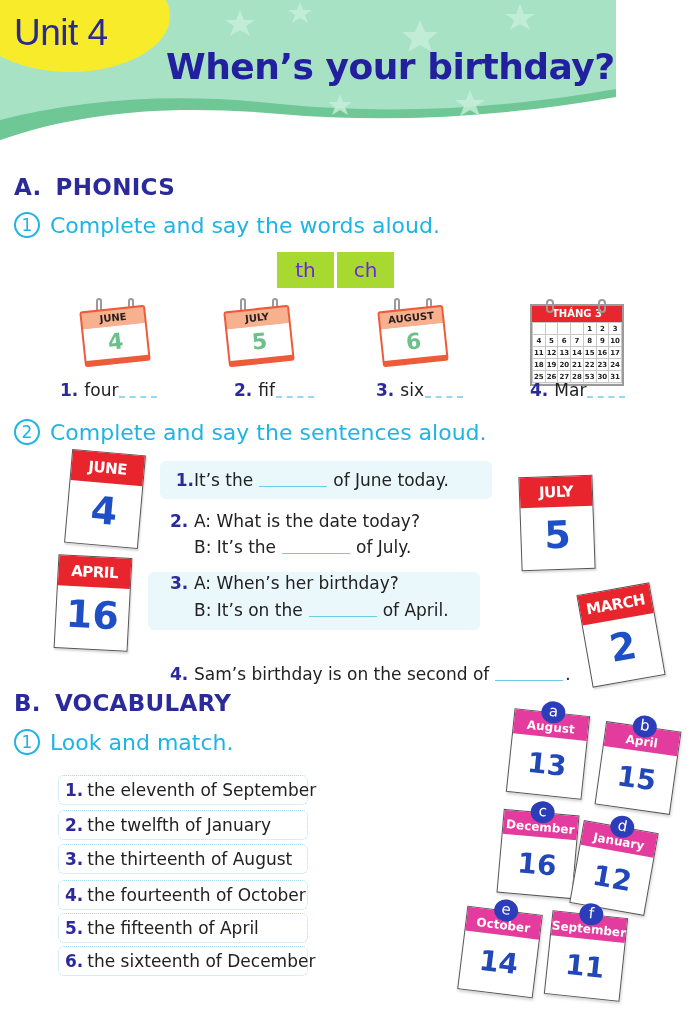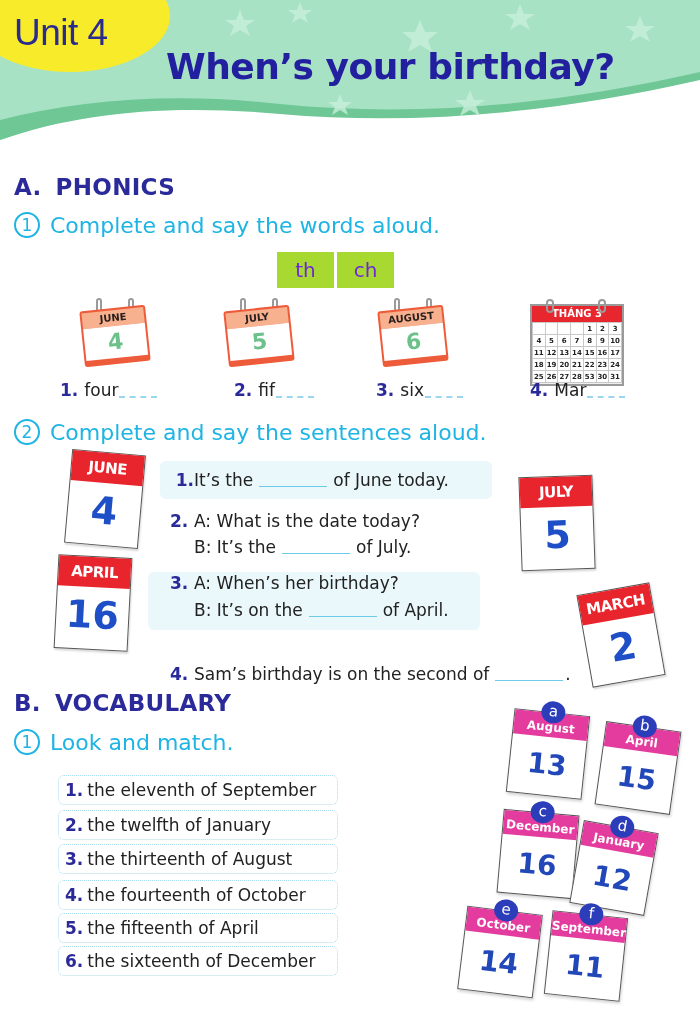--- a/index.html
+++ b/index.html
@@ -1,19 +1,19 @@
 <!DOCTYPE html>
 <html><head>
 <meta charset="utf-8">
 <style>
   * { box-sizing: border-box; margin: 0; padding: 0; }
   body { width: 700px; height: 1033px; background: #ffffff; font-family: "Liberation Sans", "DejaVu Sans", sans-serif; position: relative; overflow: hidden; }
 
   
-  .banner { position: absolute; left: 0; top: 0; width: 700px; height: 140px; overflow: hidden; }
+  .banner { position: absolute; left: 0; top: 0; width: 616px; height: 140px; overflow: hidden; }
   .banner svg { position: absolute; left: 0; top: 0; }
   .unit-badge { position: absolute; left: -30px; top: -40px; width: 200px; height: 112px; background: #f8ec2a; border-radius: 50%; }
   .unit-text { position: absolute; left: 14px; top: 12px; font-size: 37px; color: #2b2a8e; font-family: "Liberation Sans", sans-serif; letter-spacing: -0.5px; }
   .page-title { position: absolute; left: 166px; top: 46px; font-size: 36px; font-weight: bold; color: #2320a0; font-family: "DejaVu Sans", sans-serif; letter-spacing: -0.5px; }
 
   
   .section-heading { position: absolute; left: 14px; font-size: 23px; font-weight: bold; color: #2b2a9a; font-family: "DejaVu Sans", sans-serif; letter-spacing: 0.3px; }
   .section-heading .letter { margin-right: 14px; }
   .instr { position: absolute; left: 14px; display: flex; align-items: center; font-size: 22px; color: #1eb4e3; font-family: "DejaVu Sans", sans-serif; }
   .instr .num-circle { width: 26px; height: 26px; border: 2px solid #1eb4e3; border-radius: 50%; display: flex; align-items: center; justify-content: center; font-size: 17px; margin-right: 10px; }
@@ -45,21 +45,21 @@
   .tear-cal .thead { height: 30px; background: #e8252c; color: #fff; font-weight: bold; font-size: 15px; text-align: center; line-height: 30px; font-family: "DejaVu Sans", sans-serif; letter-spacing: -0.5px; }
   .tear-cal .tday { color: #1f4fc6; font-weight: bold; font-size: 38px; text-align: center; line-height: 56px; font-family: "DejaVu Sans", sans-serif; }
 
   .sent-box { position: absolute; left: 160px; width: 332px; background: #eaf7fb; border-radius: 6px; }
   .sentence { position: absolute; left: 170px; font-size: 17px; color: #222; font-family: "DejaVu Sans", sans-serif; white-space: nowrap; }
   .sentence .n { color: #2b2a9a; font-weight: bold; display: inline-block; width: 24px; }
   .sentence .indent { display: inline-block; width: 24px; }
   .sentence .blank { display: inline-block; width: 68px; border-bottom: 1px solid #6ccbe8; height: 15px; margin: 0 6px; vertical-align: -1px; }
 
   
-  .vocab-item { position: absolute; left: 58px; width: 280px; height: 30px; border: 1px dotted #a8ddf0; border-radius: 6px; font-size: 17px; color: #222; padding-left: 6px; line-height: 28px; font-family: "DejaVu Sans", sans-serif; white-space: nowrap; }
+  .vocab-item { position: absolute; left: 58px; width: 250px; height: 30px; border: 1px dotted #a8ddf0; border-radius: 6px; font-size: 17px; color: #222; padding-left: 6px; line-height: 28px; font-family: "DejaVu Sans", sans-serif; white-space: nowrap; }
   .vocab-item .n { color: #2b2a9a; font-weight: bold; margin-right: 4px; }
 
   
   .pink-cal { position: absolute; width: 76px; height: 84px; background: #ffffff; border: 1px solid #555; box-shadow: 1px 2px 3px rgba(0,0,0,0.18); }
   .pink-cal .phead { height: 24px; background: #e43c9e; color: #fff; font-weight: bold; font-size: 12px; text-align: center; line-height: 28px; font-family: "DejaVu Sans", sans-serif; }
   .pink-cal .pday { color: #2247b8; font-weight: bold; font-size: 28px; text-align: center; line-height: 56px; font-family: "DejaVu Sans", sans-serif; }
   .pink-cal .letter-badge { position: absolute; top: -12px; left: 26px; width: 24px; height: 22px; border-radius: 50%; background: #2b3db8; color: #fff; font-size: 15px; text-align: center; line-height: 21px; font-family: "DejaVu Sans", sans-serif; }
 </style>
 </head>
 <body>

